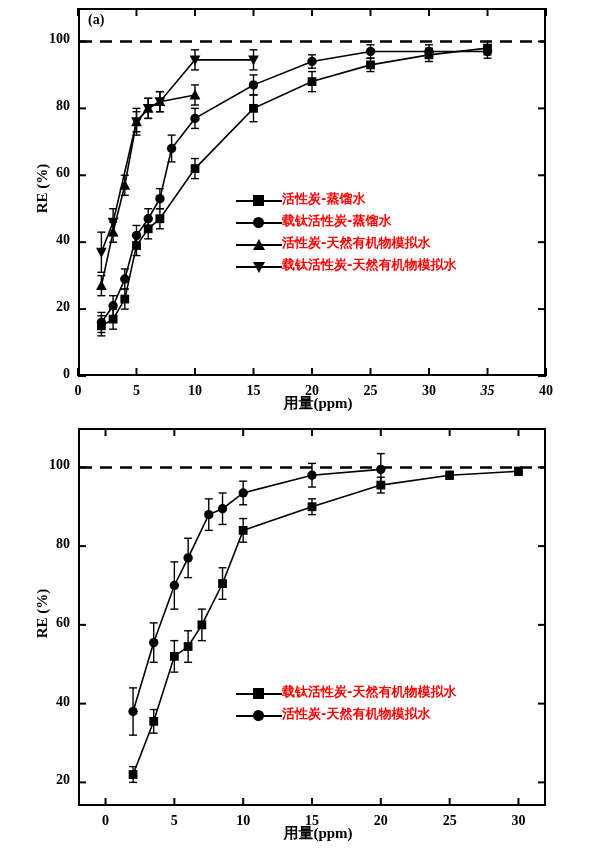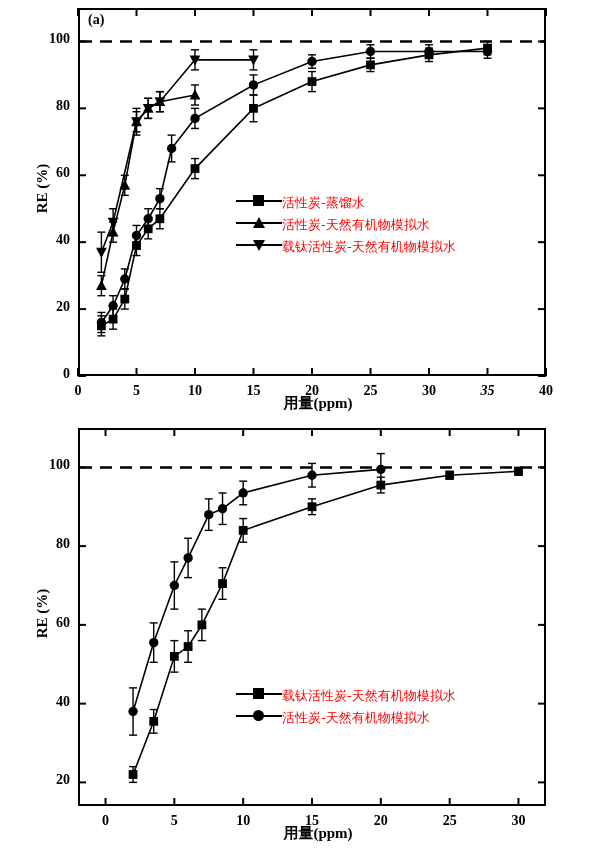--- a/index.html
+++ b/index.html
@@ -8,21 +8,21 @@
   .panel{position:absolute;left:0;width:600px;}
   #panel-a{top:0;height:430px;}
   #panel-b{top:420px;height:440px;}
   .plotbox{position:absolute;border:2px solid #000;box-sizing:border-box;}
   .axis-label{position:absolute;font-weight:bold;font-size:15px;text-align:center;}
   .ylabel{position:absolute;font-weight:bold;font-size:15px;transform-origin:center center;white-space:nowrap;}
   .tick-label{position:absolute;font-size:14px;font-weight:bold;text-align:center;}
   .panel-tag{position:absolute;font-weight:bold;font-size:14px;}
   svg{position:absolute;left:0;top:0;overflow:visible;}
   .legend{position:absolute;}
-  .legend-row{display:flex;align-items:flex-end;height:22px;}
+  .legend-row{display:flex;align-items:flex-start;height:22px;font-weight:bold;}
   .legend-sym{width:46px;height:22px;position:relative;flex:none;}
   .legend-text{color:#ff0000;font-size:13px;font-family:"DejaVu Sans",sans-serif;white-space:nowrap;}
   .legend-line{position:absolute;left:0;top:10px;width:46px;height:2px;background:#000;}
   .mk{position:absolute;left:17px;top:5px;width:11px;height:11px;background:#000;}
   .mk.sq{border-radius:0;}
   .mk.ci{border-radius:50%;}
   .mk.tu{background:none;width:0;height:0;border-left:6px solid transparent;border-right:6px solid transparent;border-bottom:11px solid #000;top:5px;left:17px;}
   .mk.td{background:none;width:0;height:0;border-left:6px solid transparent;border-right:6px solid transparent;border-top:11px solid #000;top:6px;left:17px;}
 </style>
 </head>
@@ -235,20 +235,27 @@
       <div class="legend-row">
         <span class="legend-sym">
             <i class="legend-line"></i>
             <i class="mk sq"></i>
           </span>
         <span class="legend-text">活性炭-蒸馏水</span>
       </div>
       <div class="legend-row">
         <span class="legend-sym">
             <i class="legend-line"></i>
+            <i class="mk ci"></i>
+          </span>
+        <span class="legend-text">载钛活性炭-蒸馏水</span>
+      </div>
+      <div class="legend-row">
+        <span class="legend-sym">
+            <i class="legend-line"></i>
             <i class="mk tu"></i>
           </span>
         <span class="legend-text">活性炭-天然有机物模拟水</span>
       </div>
       <div class="legend-row">
         <span class="legend-sym">
             <i class="legend-line"></i>
             <i class="mk td"></i>
           </span>
         <span class="legend-text">载钛活性炭-天然有机物模拟水</span>

